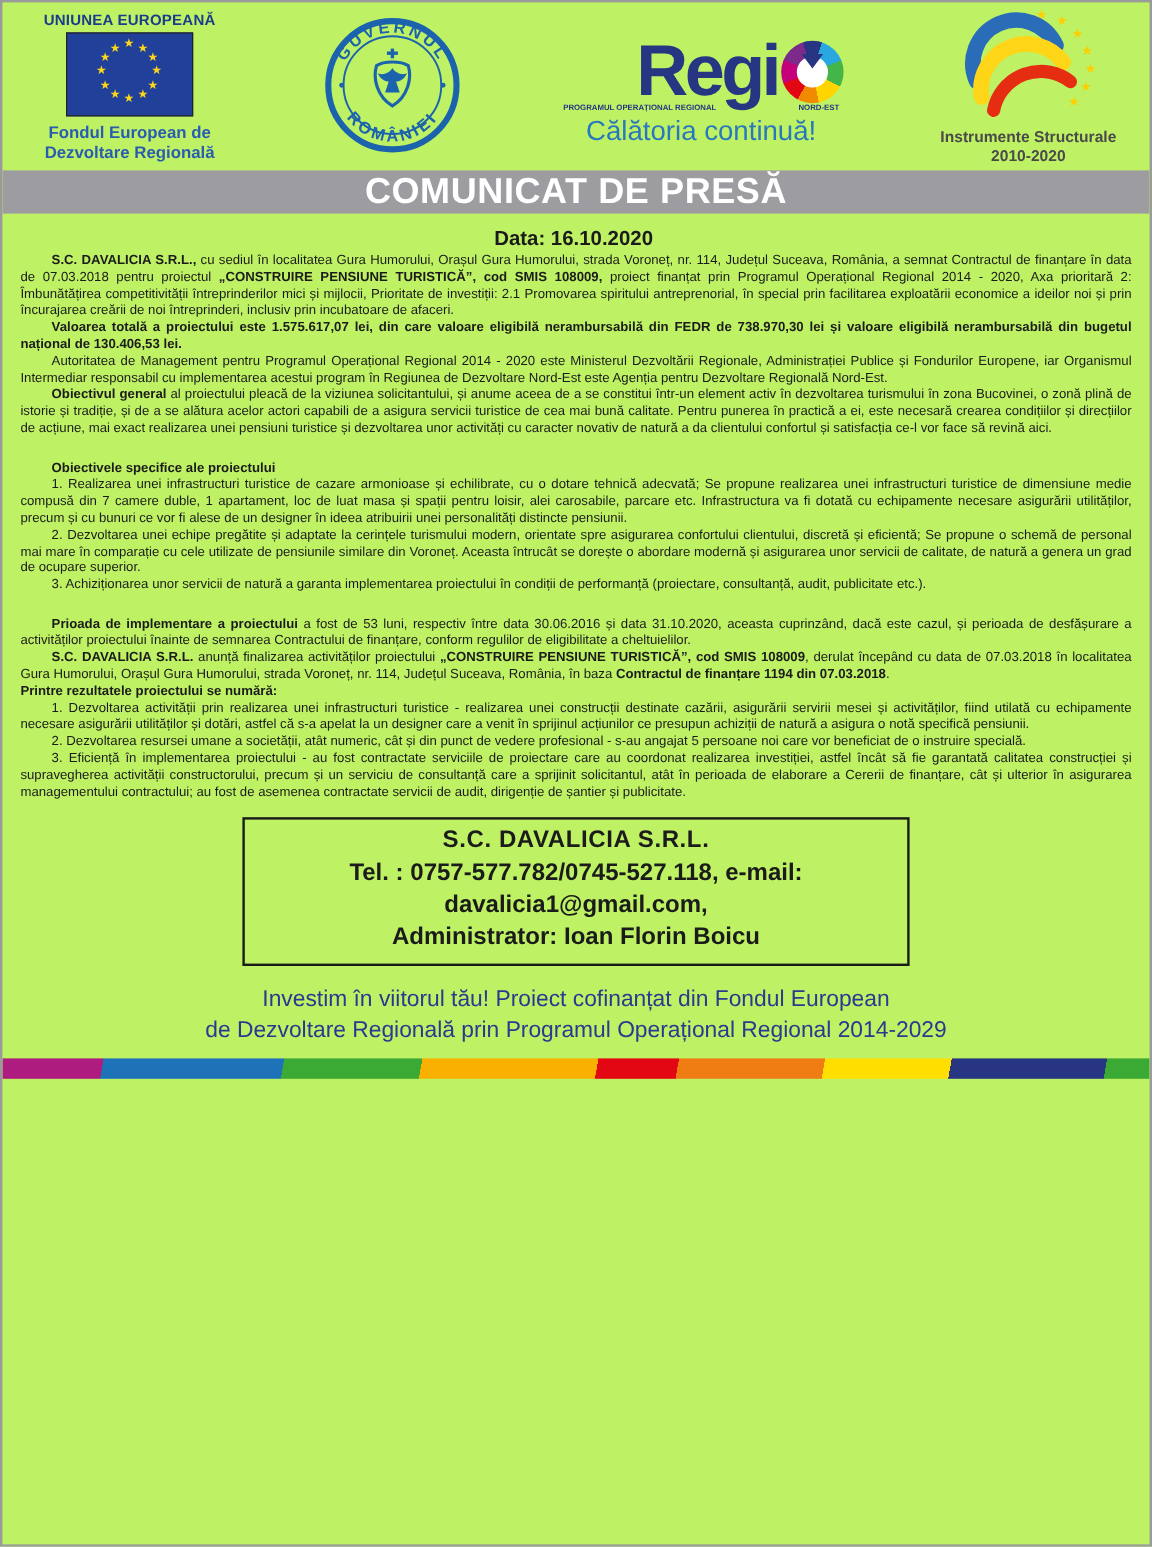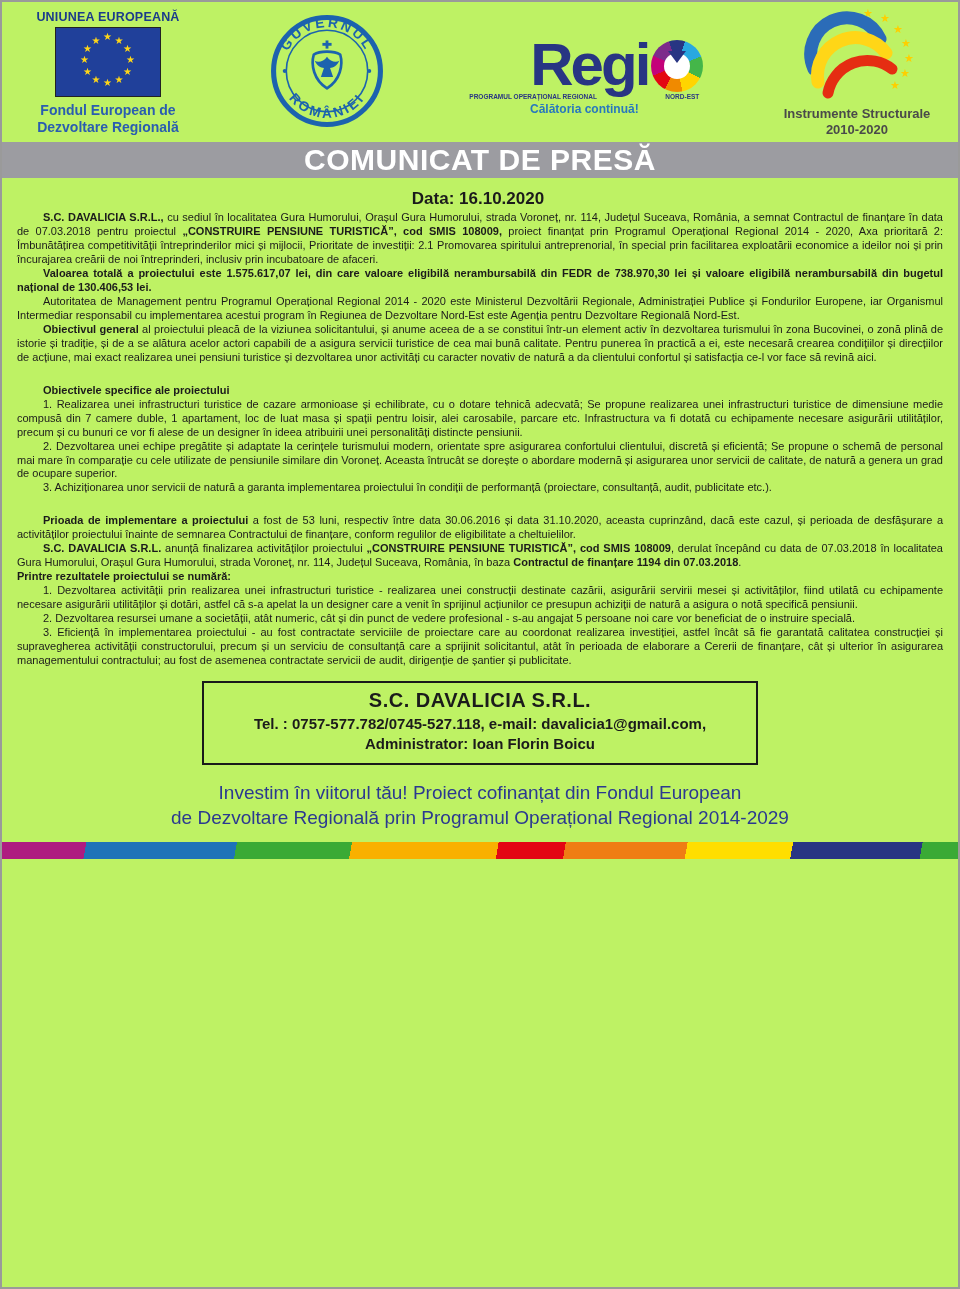--- a/index.html
+++ b/index.html
@@ -21,40 +21,40 @@
   .regio-row{display:flex;align-items:flex-end;justify-content:flex-end;height:62px;}
   .regio-word{font-size:60px;font-weight:bold;color:#283583;letter-spacing:-3px;line-height:.88;}
   .regio-o{width:52px;height:52px;border-radius:50%;margin-left:3px;position:relative;flex:0 0 auto;
     background:conic-gradient(from -18deg,#283583 0deg 36deg,#29a8e0 36deg 86deg,#44b649 86deg 136deg,
       #ffd400 136deg 186deg,#f08a00 186deg 226deg,#e30613 226deg 266deg,#c4007a 266deg 311deg,#7d2b8b 311deg 360deg);}
   .regio-hole{position:absolute;inset:13px;background:#fff;border-radius:50%;}
   .regio-tri{position:absolute;left:50%;top:11px;transform:translateX(-50%);width:0;height:0;
     border-left:9px solid transparent;border-right:9px solid transparent;border-top:12px solid #283583;}
   .regio-subrow{display:flex;justify-content:space-between;color:#283583;font-weight:bold;
     font-size:6.5px;margin:1px 4px 0 4px;}
-  .regio-tagline{color:#2878be;font-weight:bold;font-size:12px;margin-top:2px;}
+  .regio-tagline{color:#2878be;font-weight:normal;font-size:23px;margin-top:2px;}
   .is-block{width:150px;text-align:center;}
   .is-text{color:#4a4a4a;font-weight:bold;font-size:13px;line-height:1.2;margin-top:1px;}
   
   .banner{height:36px;background:#9c9ca1;color:#fff;font-weight:bold;font-size:30px;
     text-align:center;line-height:36px;letter-spacing:.5px;margin-top:2px;}
   .content{padding:0 15px;}
   .date{ text-align:center;font-weight:bold;font-size:17px;margin:11px 4px 2px 0;}
   .title{text-align:center;font-size:31px;font-weight:bold;margin:12px 0 12px 0;letter-spacing:.2px;}
   
   .bodytext{font-size:11px;line-height:1.27;text-align:justify;}
   .para{margin:0;}
   .para.indent{text-indent:26px;}
   .para .b{font-weight:bold;}
   .spacer{height:19px;}
   
   .contact-box{width:556px;margin:13px auto 0 auto;border:2px solid #1a1a1a;
     text-align:center;padding:6px 10px 8px 10px;box-sizing:border-box;}
   .cb-title{font-size:20px;font-weight:bold;letter-spacing:.5px;margin-bottom:2px;}
-  .cb-line{font-size:15px;font-weight:bold;line-height:1.35;}
+  .cb-line{font-size:20px;font-weight:bold;line-height:1.35;}
   
   .invest{margin-top:15px;text-align:center;color:#2b3990;font-size:19px;line-height:1.35;}
   .rainbow{height:17px;margin-top:11px;}
 </style>
 </head>
 <body>
 
 <div class="page">
 
   <div class="logos">

